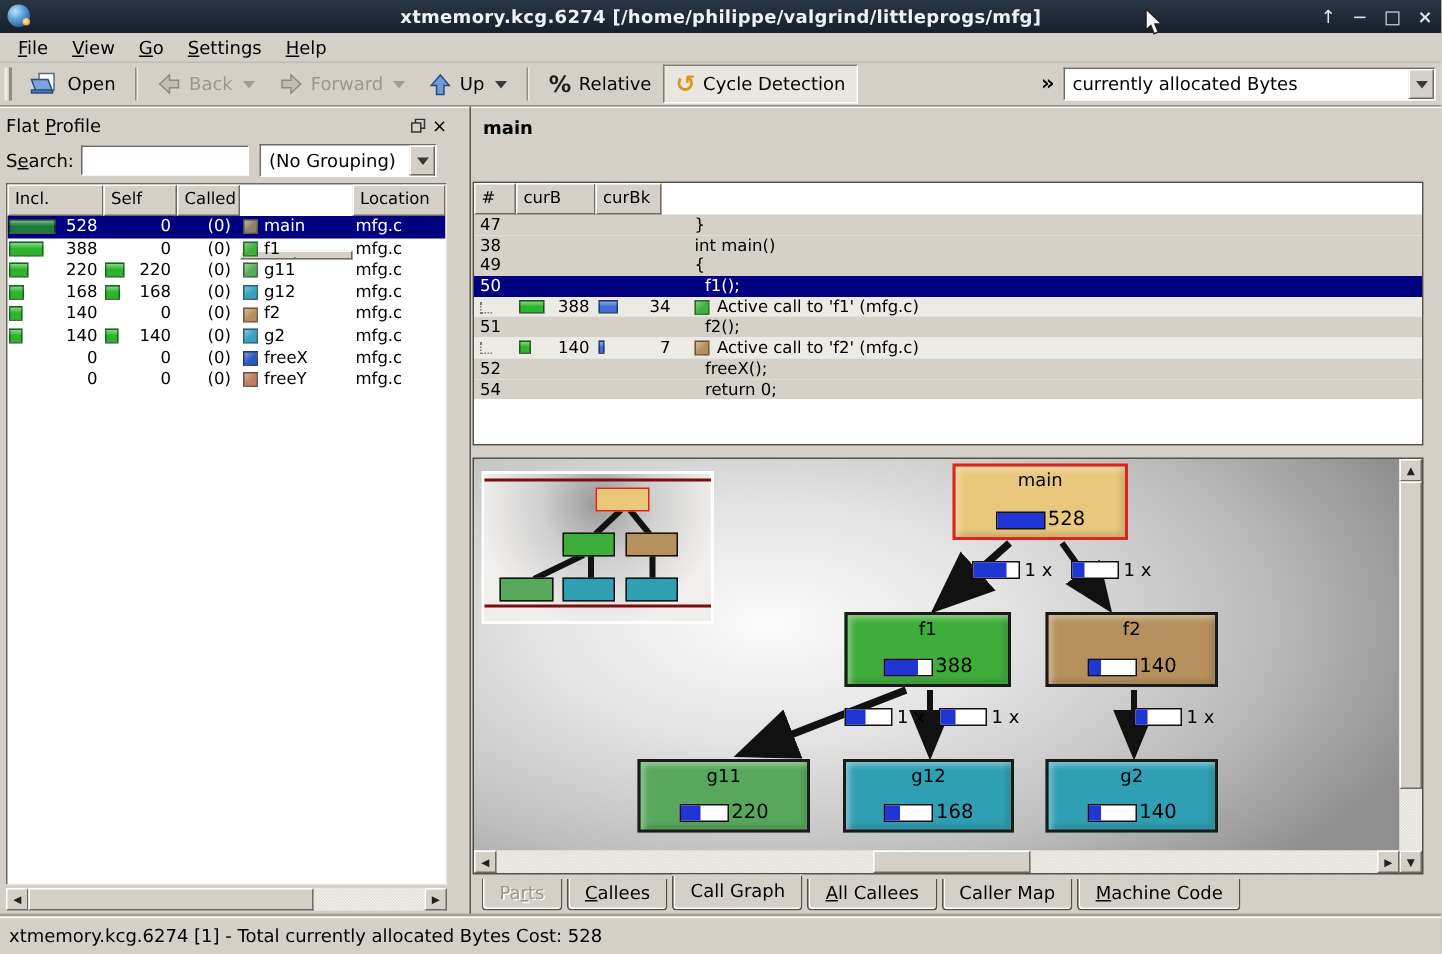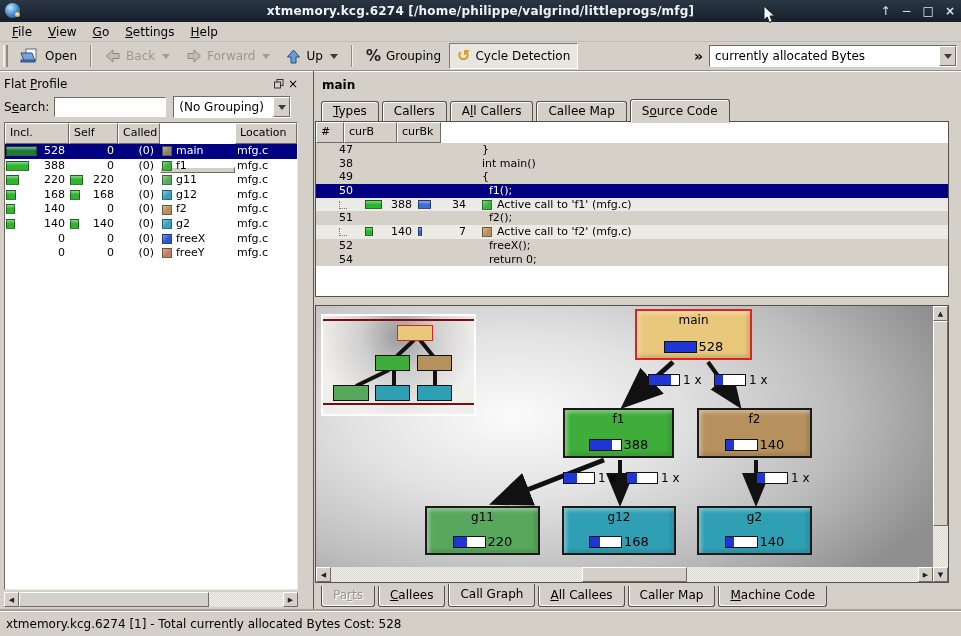--- a/index.html
+++ b/index.html
@@ -95,21 +95,21 @@
   #bottom-tabs { left:321px; top:583px; height:24px; }
 
   
   #src-frame { position:absolute; left:315px; top:121px; width:634px; height:176px; background:#fff;
     border:1px solid #55514a; overflow:hidden; font-size:11px; z-index:2; }
   #src-frame .hdr-cell:nth-child(1){width:28px;} #src-frame .hdr-cell:nth-child(2){width:53px;}
   #src-frame .hdr-cell:nth-child(3){width:44px;} #src-frame .hdr-cell:nth-child(4){flex:1;}
   .srow { display:flex; height:13.7px; line-height:13.7px; background:#d5d1c9; }
   .srow.call { background:#eceae5; }
   .srow.sel { background:#000080; color:#fff; }
-  .sc-no { width:28px; padding-left:4px; display:flex; align-items:center;margin-left:19px; }
+  .sc-no { width:28px; padding-left:4px; display:flex; align-items:center; }
   .sc-b { width:53px; display:flex; align-items:center; justify-content:flex-end; padding:0 4px 0 2px; gap:3px; }
   .sc-bk { width:54px; display:flex; align-items:center; justify-content:flex-end; padding:0 4px 0 2px; gap:3px; }
   .sc-src { flex:1; white-space:pre; display:flex; align-items:center; gap:5px; padding-left:12px; }
   .mini-bar { display:inline-block; height:9px; border:1px solid rgba(0,0,0,.5); flex:none;
     background-image:linear-gradient(rgba(255,255,255,.4),rgba(255,255,255,0) 50%); }
   .dots { width:8px; height:8px; border-left:1px dotted #777; border-bottom:1px dotted #777; }
   .spacer-num { flex:1; }
 
   
   #hsplit { position:absolute; left:315px; top:297px; width:634px; height:8px; background:#d4d0c8; }
@@ -195,21 +195,21 @@
     <span class="tb-btn">
       <svg width="15" height="15" viewBox="0 0 15 15">
         <path d="M7.5,1 L1.5,8 L5,8 L5,14 L10,14 L10,8 L13.5,8 z" fill="#6f9bd6" stroke="#274a80"></path>
       </svg>
       <span>Up</span>
       <span class="dd-arrow"></span>
     </span>
     <span class="tb-sep"></span>
     <span class="tb-btn">
       <span id="pct-icon">%</span>
-      <span>Grouping</span>
+      <span>Relative</span>
     </span>
     <span class="tb-btn checked">
       <span id="cycle-icon">↺</span>
       <span>Cycle Detection</span>
     </span>
     <span id="tb-overflow">»</span>
     <span class="combo" id="event-combo">
       <span class="cb-text">currently allocated Bytes</span>
       <span class="cb-btn">
           <span class="dd-arrow"></span>
@@ -330,27 +330,20 @@
 
   <div id="dock-hscroll" class="sb-track">
     <span class="sb-el" style="left:0;top:0;width:15px;height:15px">◀</span>
     <span class="sb-el" style="left:15px;top:0;width:190px;height:15px"></span>
     <span class="sb-el" style="right:0;top:0;width:15px;height:15px">▶</span>
   </div>
 
   <div id="right-panel"></div>
   <div id="main-title">main</div>
 
-  <div id="top-tabs" class="tabrow">
-    <span class="tab"><u>T</u>ypes</span>
-    <span class="tab">Callers</span>
-    <span class="tab">A<u>l</u>l Callers</span>
-    <span class="tab">Callee Map</span>
-    <span class="tab active">S<u>o</u>urce Code</span>
-  </div>
 
   <div id="src-frame">
     <div class="hdr-row">
       <span class="hdr-cell">#</span>
       <span class="hdr-cell">curB</span>
       <span class="hdr-cell">curBk</span>
     </div>
     <div class="srow">
       <span class="sc-no">47</span>
         <span class="sc-b"></span>

